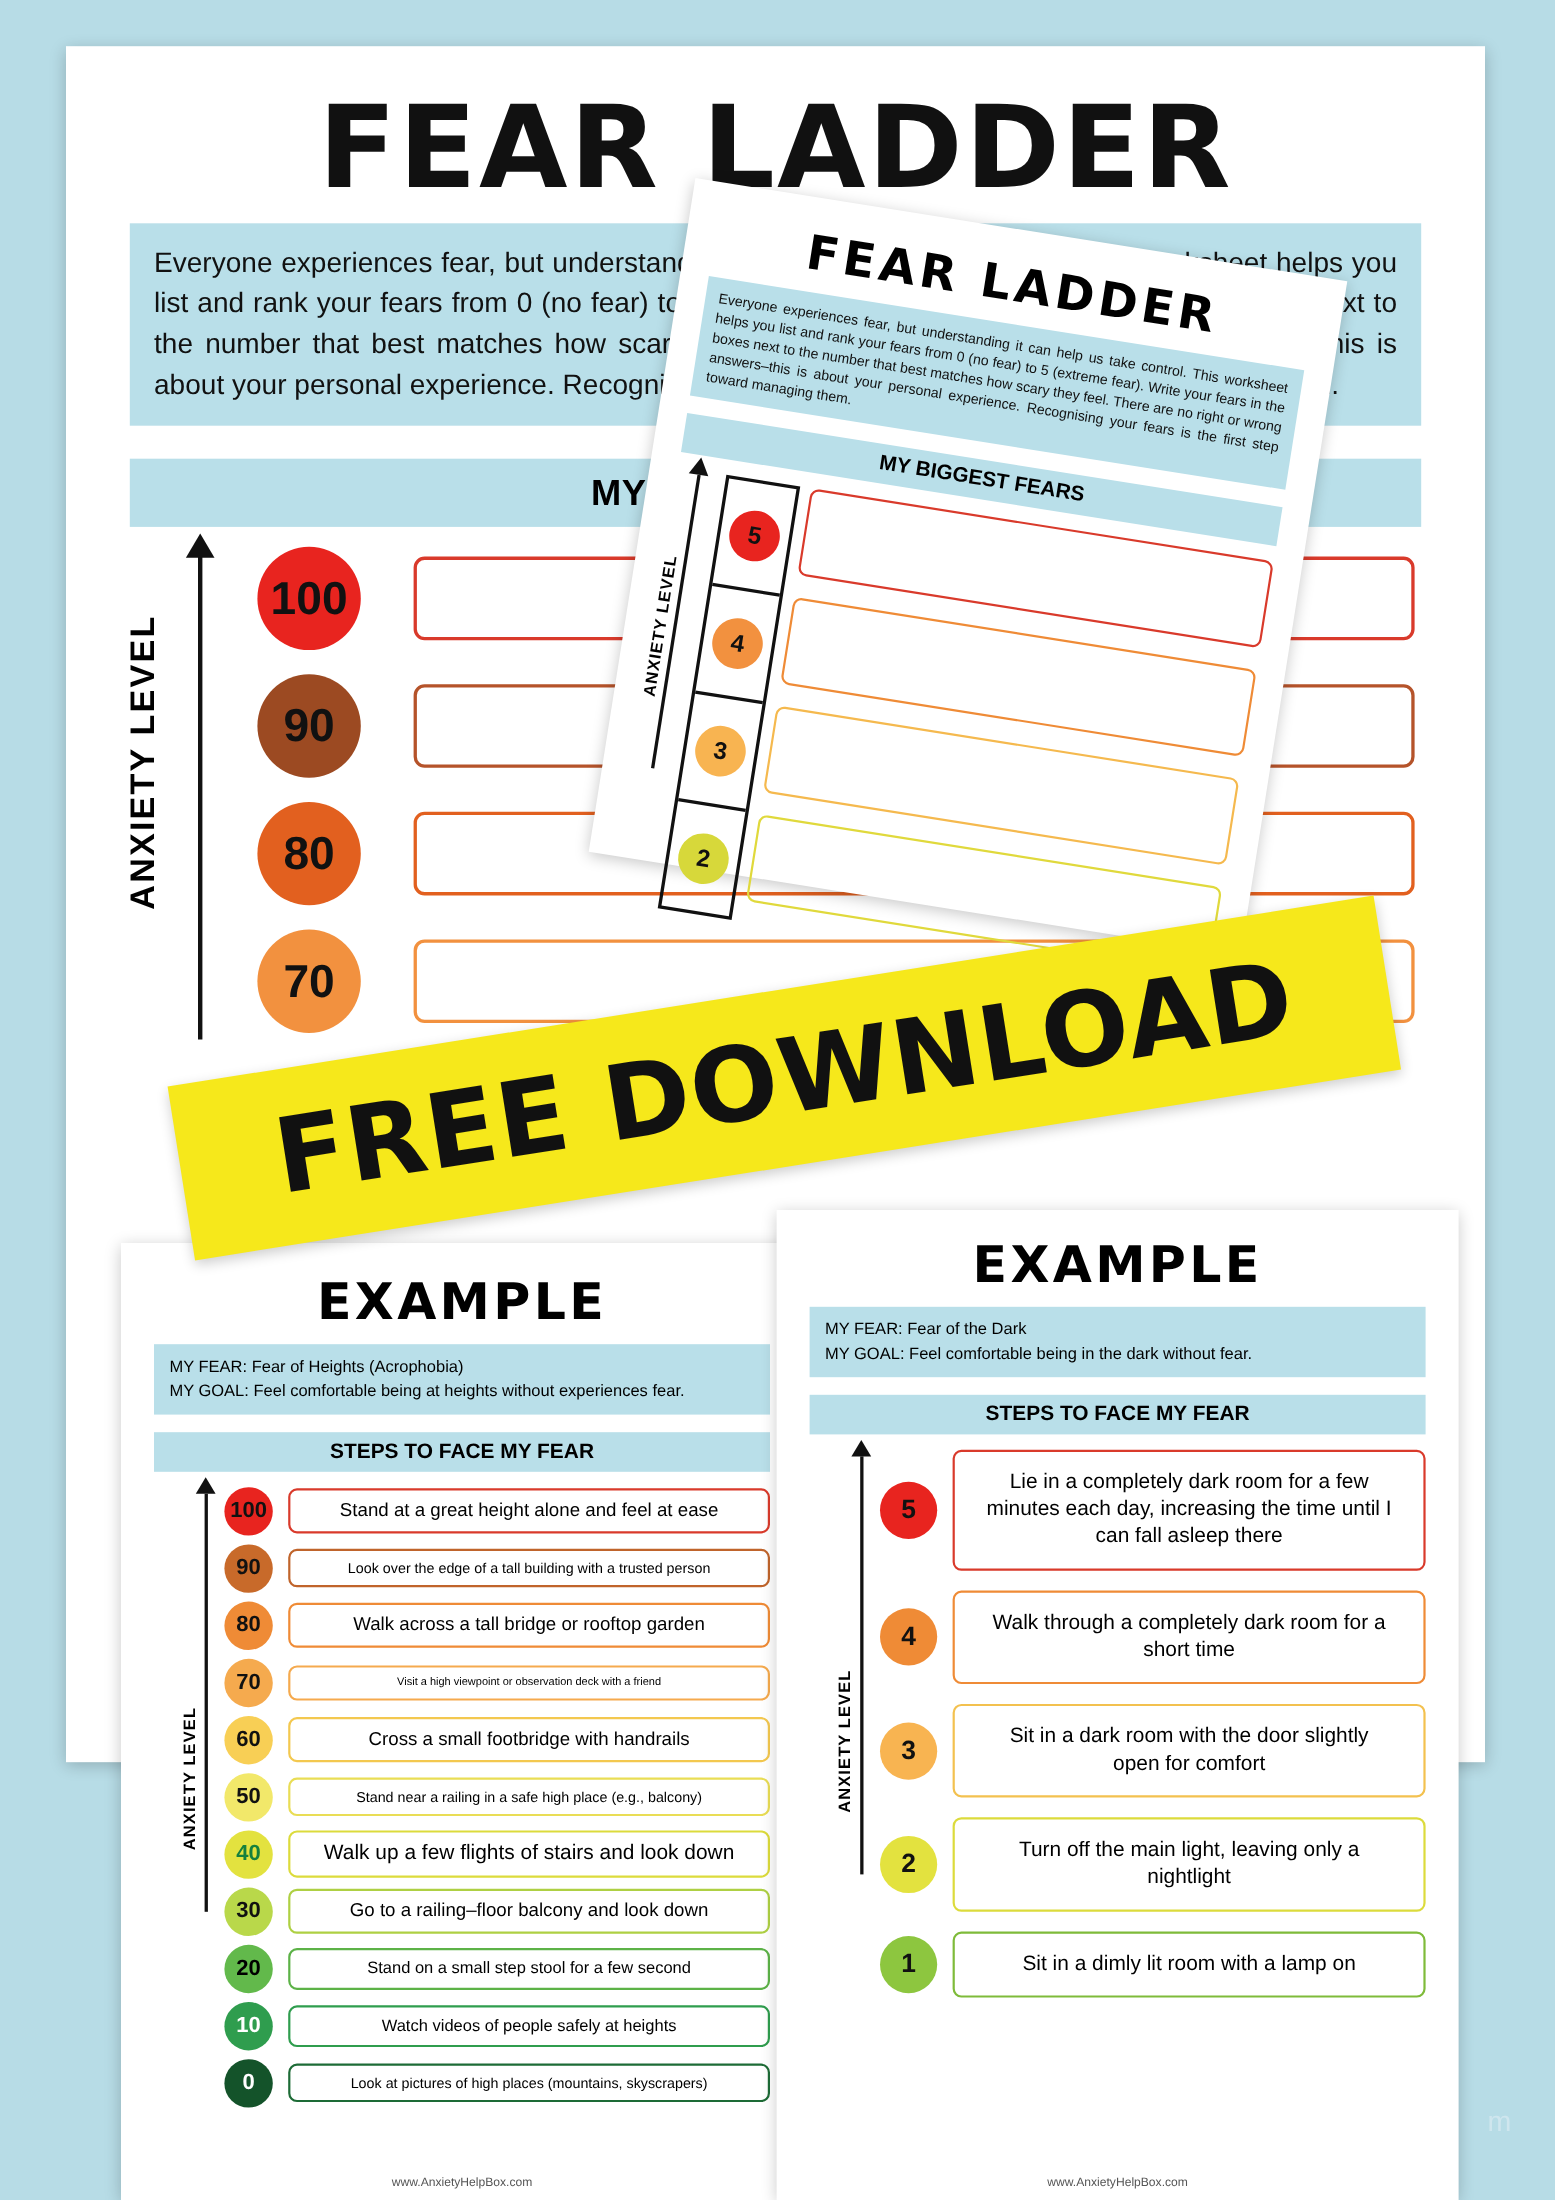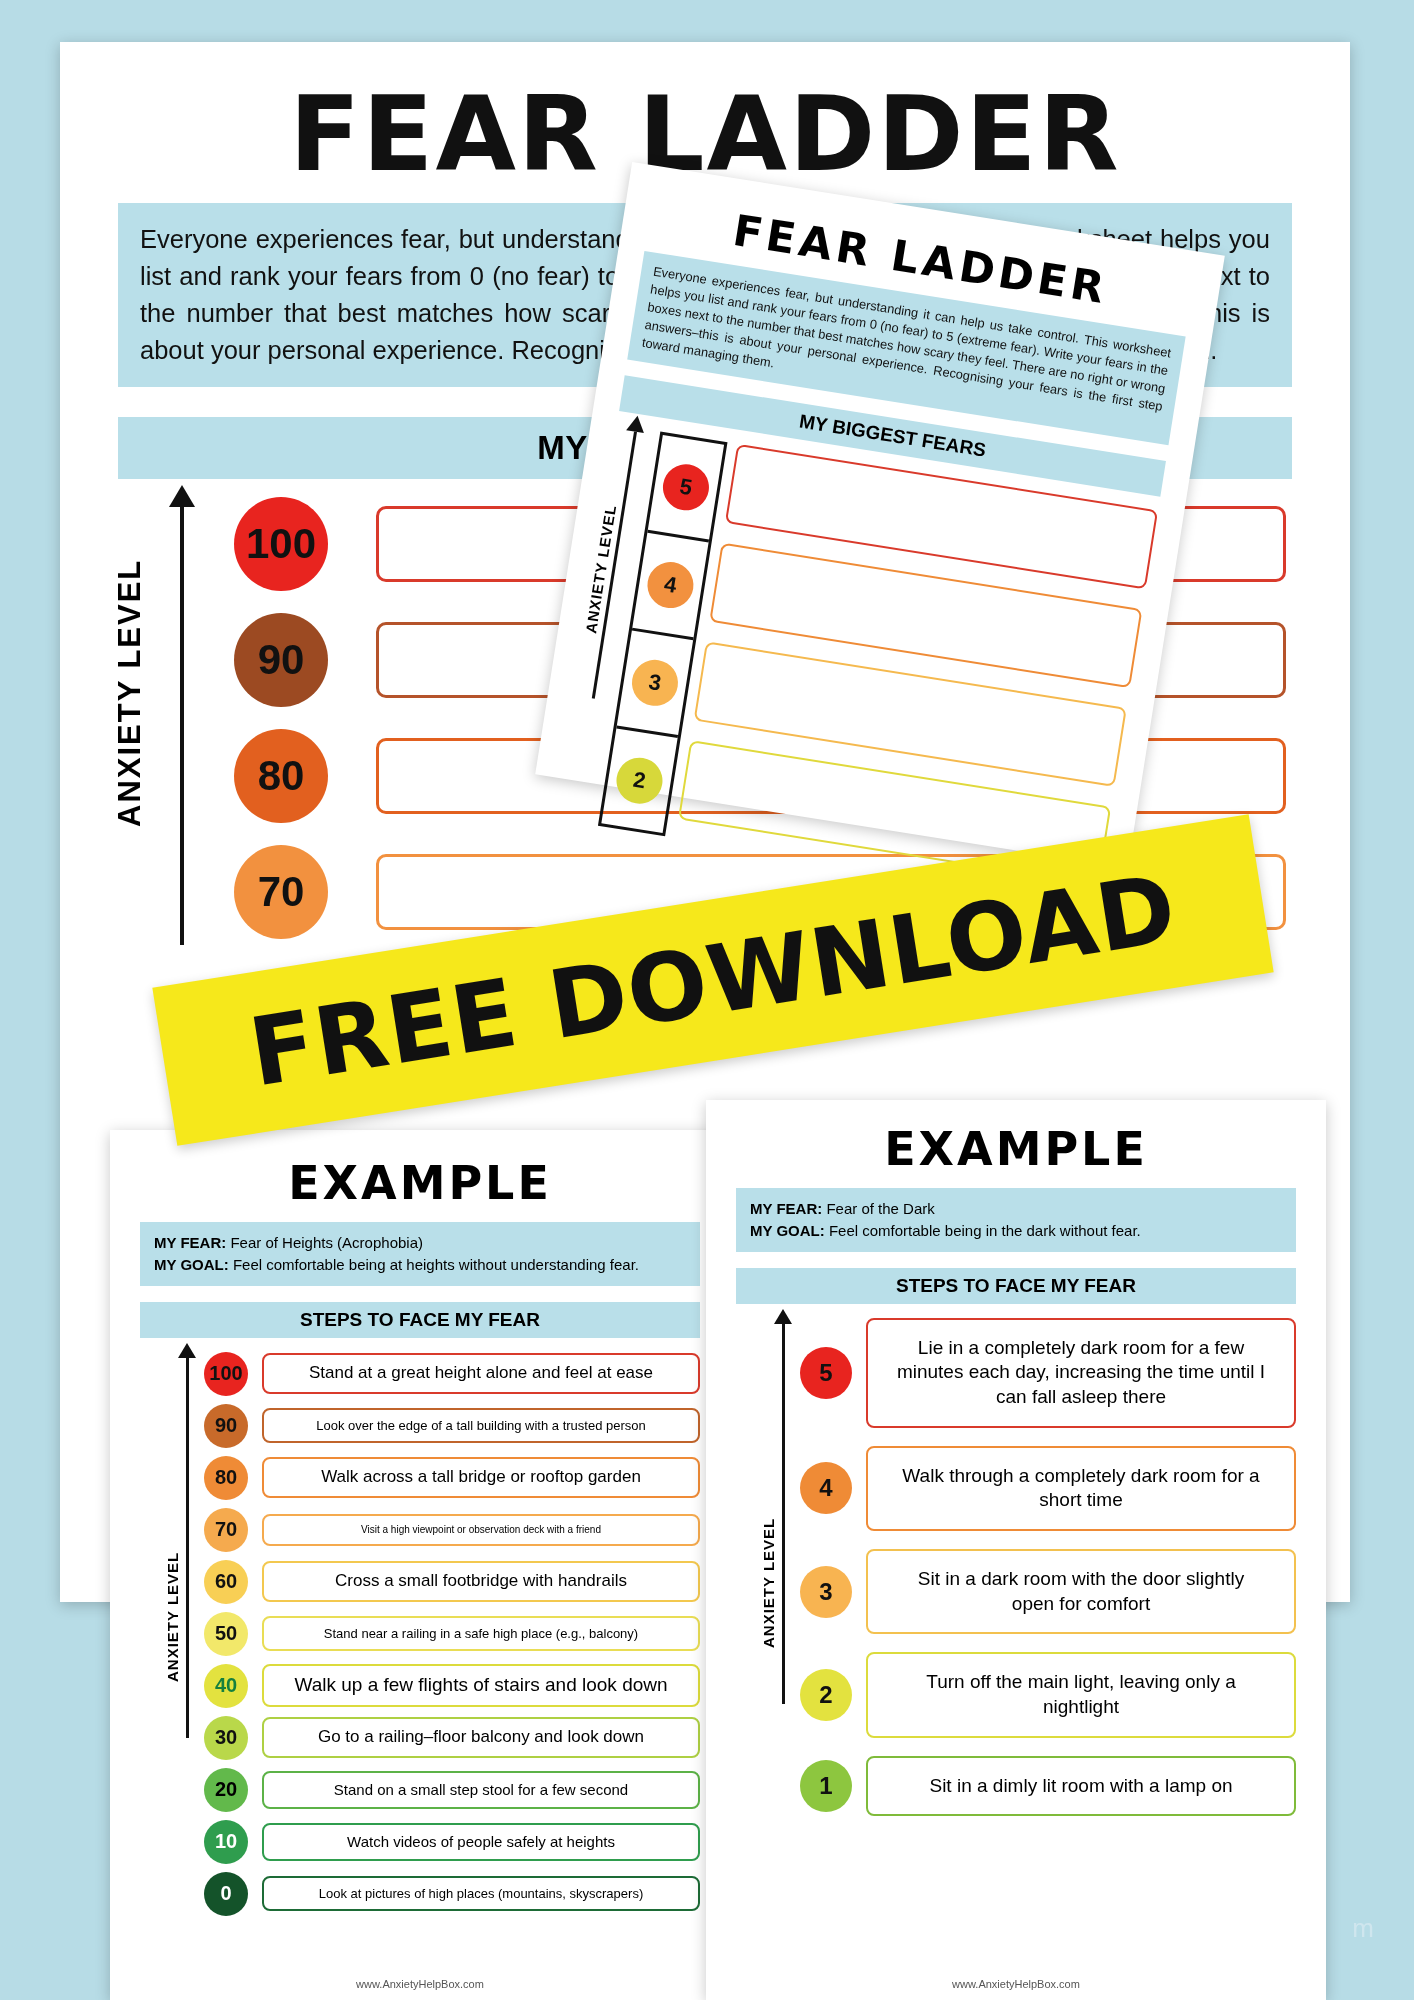--- a/index.html
+++ b/index.html
@@ -67,21 +67,21 @@
   .tilt-cell{height:96px;border-bottom:3px solid #111;display:flex;align-items:center;justify-content:center;}
   .tilt-cell:last-child{border-bottom:none;}
   .tilt-cell .circle{width:46px;height:46px;font-size:22px;}
   .tilt-rows{margin-left:122px;}
   .tilt-blank{height:76px;border:2.5px solid #c33;border-radius:8px;margin-bottom:20px;}
 
   
   #sheet-ex1{left:110px;top:1130px;width:620px;height:870px;}
   #ex1-title{text-align:center;font-weight:700;letter-spacing:3px;font-size:46px;margin:26px 0 12px;font-family:"DejaVu Sans", sans-serif;}
   .ex-meta{margin:0 30px;background:#b9dfe9;padding:10px 14px;font-size:15px;line-height:1.45;}
-  .ex-meta b{font-weight:700;}
+  .ex-meta b{font-weight:400;}
   .ex-steps-head{margin:16px 30px 0;background:#b9dfe9;text-align:center;font-size:19px;padding:7px 0;font-weight:600;}
   .ex-body{position:relative;margin:14px 30px 0;}
   .ex-axis{position:absolute;left:46px;top:6px;width:3px;height:380px;background:#111;}
   .ex-axis:before{content:"";position:absolute;left:-8px;top:-15px;border-left:9px solid transparent;border-right:9px solid transparent;border-bottom:15px solid #111;}
   .ex-axis-label{position:absolute;left:24px;top:330px;transform:rotate(-90deg);transform-origin:left top;font-size:15px;letter-spacing:1px;font-weight:600;white-space:nowrap;}
   .ex-row{display:flex;align-items:center;margin-bottom:8px;margin-left:64px;}
   .ex-row .circle{width:44px;height:44px;font-size:20px;}
   .ex-row .step{
     flex:1;margin-left:14px;border:2px solid #c33;border-radius:8px;
     padding:8px 22px;text-align:center;line-height:1.2;background:#fff;
@@ -170,21 +170,21 @@
         </div>
     </div>
   </div>
 
   <div class="sheet" id="sheet-ex1">
     <div id="ex1-title">EXAMPLE</div>
     <div class="ex-meta">
       <div><b>MY FEAR:</b>
         <span>Fear of Heights (Acrophobia)</span></div>
       <div><b>MY GOAL:</b>
-        <span>Feel comfortable being at heights without understanding fear.</span></div>
+        <span>Feel comfortable being at heights without experiences fear.</span></div>
     </div>
     <div class="ex-steps-head">STEPS TO FACE MY FEAR</div>
     <div class="ex-body">
       <div class="ex-axis"></div>
       <div class="ex-axis-label">ANXIETY LEVEL</div>
       <div id="ex1-rows">
           <div class="ex-row">
             <div class="circle" style="background:#e8241f;color:#111">100</div>
             <div class="step" style="border-color:#d93a2b;font-size:17px">Stand at a great height alone and feel at ease</div>
           </div>

